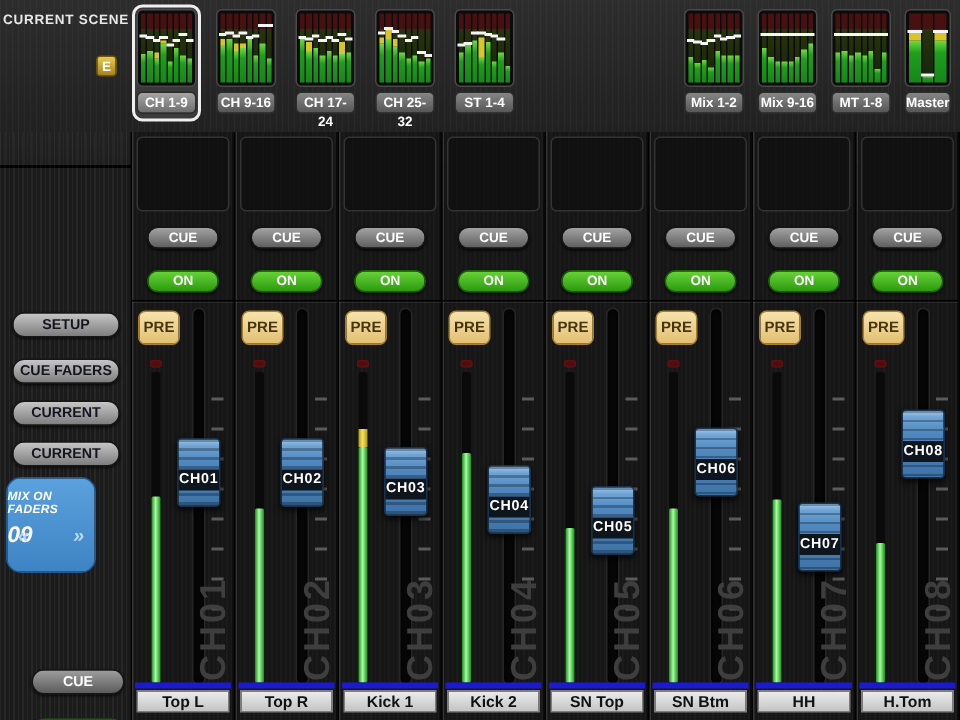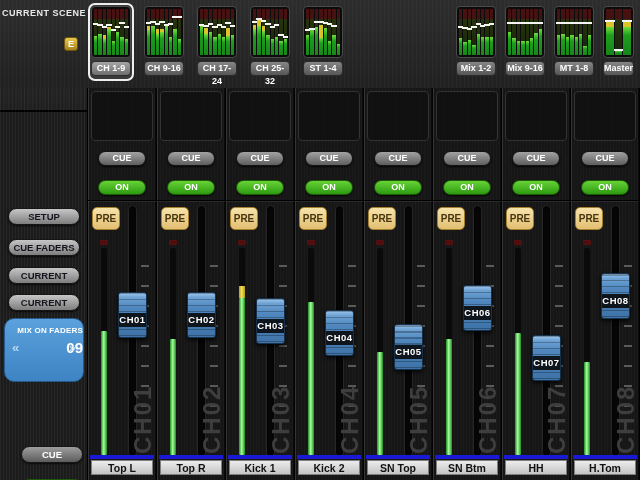--- a/index.html
+++ b/index.html
@@ -52,23 +52,23 @@
              border-right:1px solid #000;
              background-image:repeating-linear-gradient(90deg, rgba(255,255,255,.03) 0 1px, transparent 1px 3px); }
   .spill { position:absolute; border-radius:9px; border:1px solid #161616;
            font-weight:bold; color:#fff; text-align:center; cursor:default;
            box-shadow:0 1px 2px rgba(0,0,0,.7); }
   .spill.light { background:linear-gradient(#c6c6c6,#7d7d7d); color:#15151f; font-size:9.5px; }
   .btn-setup     { left:8px; top:120px; width:72px; height:17px; line-height:15px; }
   .btn-cueclear  { left:8px; top:151px; width:72px; height:17px; line-height:15px; }
   .btn-outports  { left:8px; top:179px; width:72px; height:17px; line-height:15px; }
   .btn-utility   { left:8px; top:206px; width:72px; height:17px; line-height:15px; }
-  .mix-panel { position:absolute; left:4px; top:230px; width:80px; height:64px;
+  .mix-panel { position:absolute; left:4px; top:230px; width:60px; height:64px;
                background:linear-gradient(#5ba1dd,#3e84c4); border:1px solid #245a8e;
-               border-radius:10px; color:#fff; text-align:right; }
+               border-radius:10px; color:#fff; text-align:left;font-style:italic; }
   .mix-title { font-size:8px; font-weight:bold; margin-top:7px; letter-spacing:.2px; }
   .mix-row { position:relative; height:22px; margin-top:2px; }
   .mix-num { font-size:15px; font-weight:bold; line-height:22px; }
   .mix-prev,.mix-next { position:absolute; top:0; font-size:13px; font-weight:bold;
                color:#b9d7ef; line-height:22px; }
   .mix-prev { left:7px; } .mix-next { right:7px; }
   .mix-bus { font-size:15px; font-weight:bold; }
   .btn-sends { position:absolute; left:6px; top:304px; width:76px; height:40px;
                background:linear-gradient(#2a6cb2,#17508c); border:1px solid #0d3560;
                border-radius:9px; color:#fff; font-size:9.5px; font-weight:bold;

